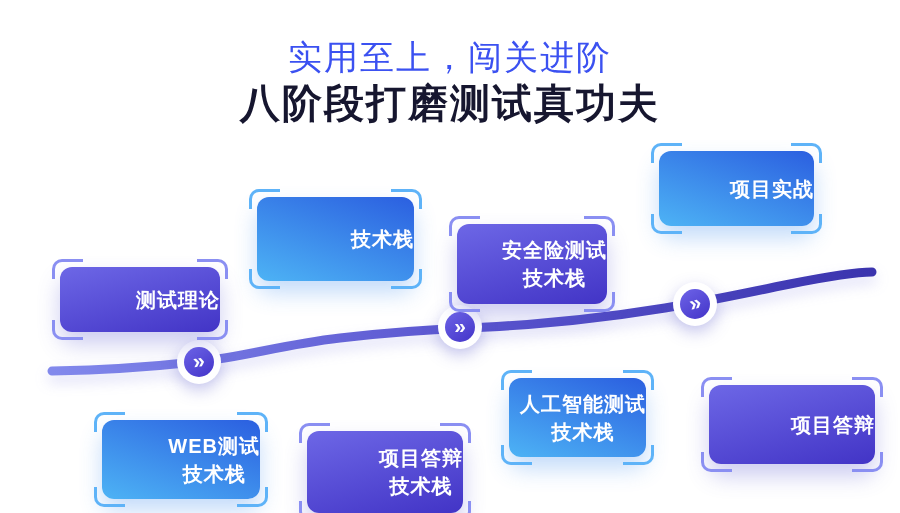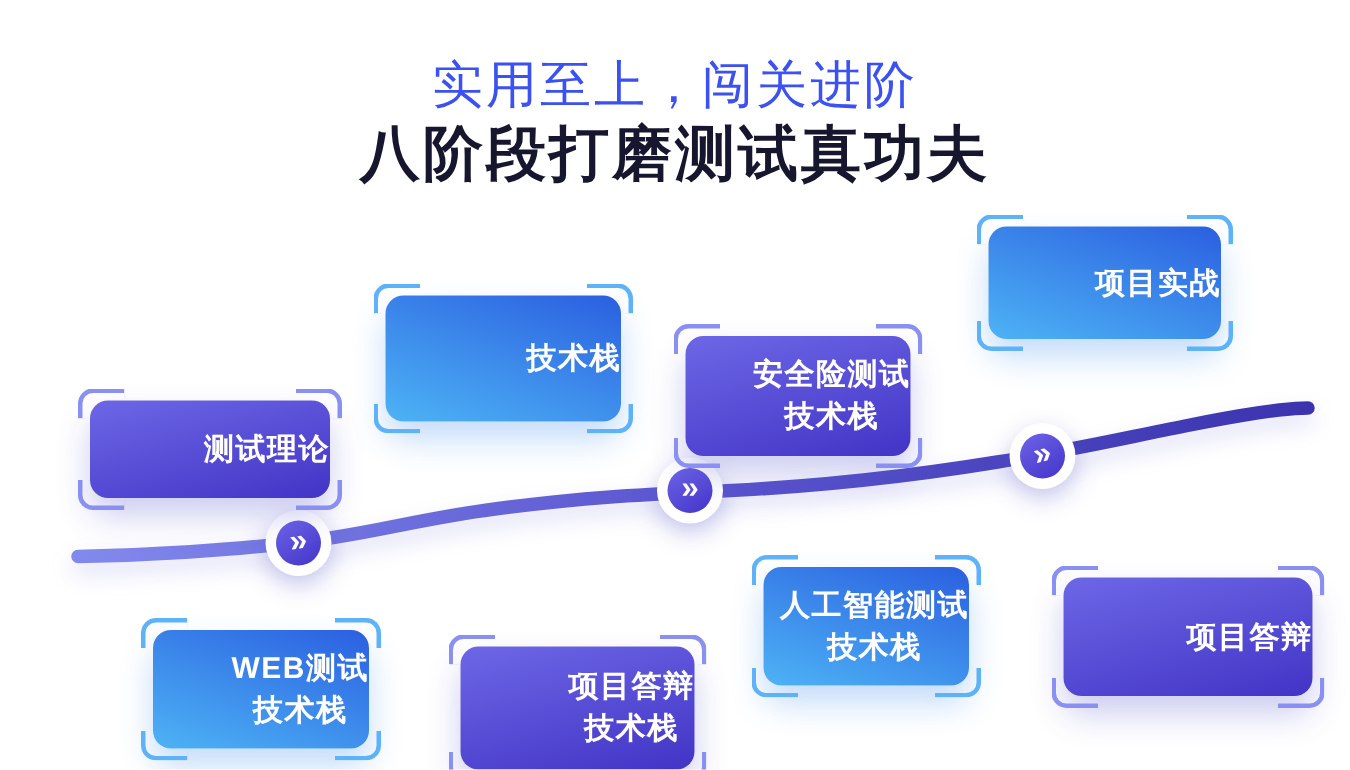--- a/index.html
+++ b/index.html
@@ -184,21 +184,21 @@
   <span class="bk tl"></span>
   <span class="bk tr"></span>
   <span class="bk bl"></span>
   <span class="bk br"></span>
   <div class="card-text">
     <span>项目实战</span>
     <span></span>
   </div>
 </div>
 
-<div class="card blue" style="left:102px; top:420px; width:144px; height:79px;">
+<div class="card blue" style="left:102px; top:420px; width:158px; height:79px;">
   <span class="bk tl"></span>
   <span class="bk tr"></span>
   <span class="bk bl"></span>
   <span class="bk br"></span>
   <div class="card-text">
     <span>WEB测试</span>
     <span>技术栈</span>
   </div>
 </div>
 

